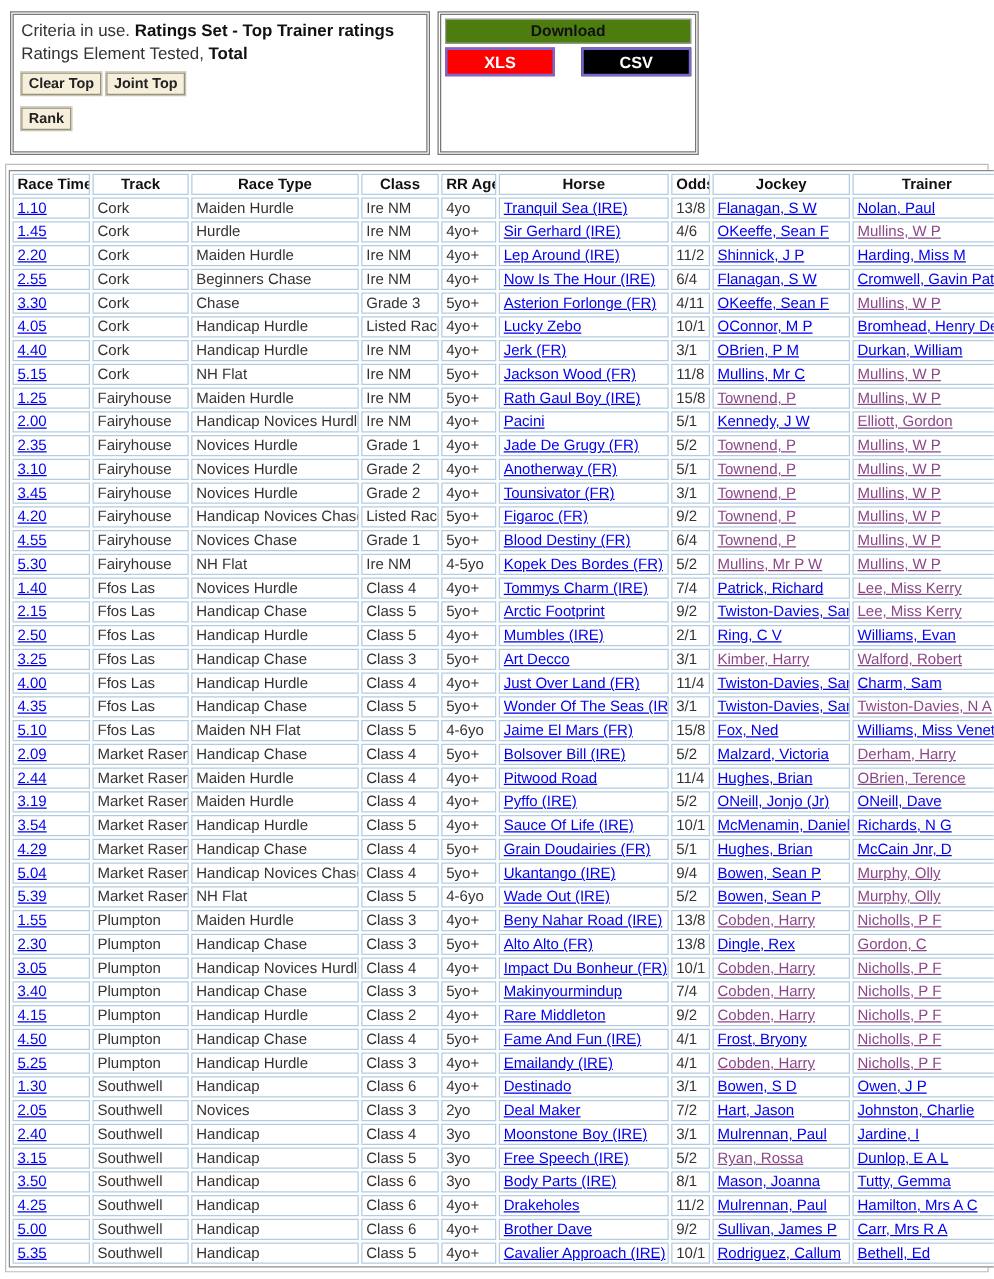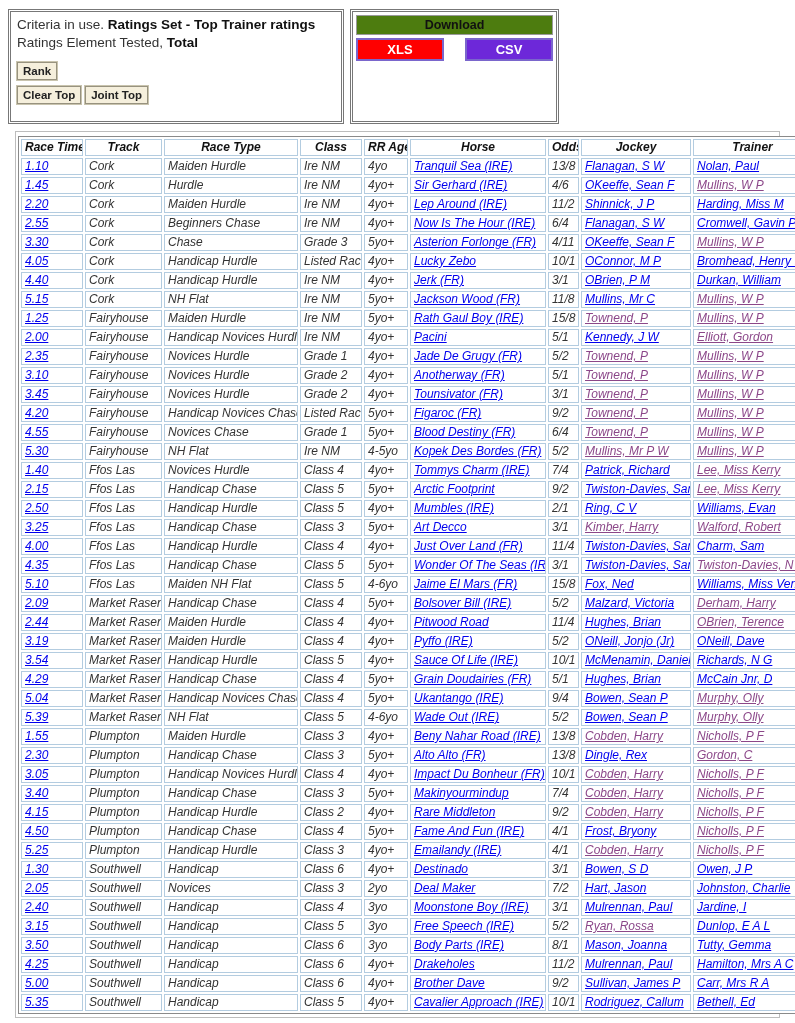--- a/index.html
+++ b/index.html
@@ -49,28 +49,27 @@
     padding:2px 0;color:#111;
   }
   .dl-buttons{display:flex;gap:21px;margin-top:3px;border-radius:11px;}
   .dl{
     flex:1;display:block;text-align:center;
     font-weight:bold;font-size:13px;color:#fff;
     border:2px solid #7a66cc;
     padding:2px 0;text-decoration:none;
   }
   .dl.xls{background:#FF0000;}
-  .dl.csv{background:#6d28d9;}
+  .dl.csv{background:#000000;}
 
   
   .table-panel{
-    margin:0 15px;
+    margin:0 4px;
     border:1px solid #bdbdbd;
     padding:4px 2px 3px 2px;
-    font-style:italic;
   }
   table.ratings{
     width:779px;table-layout:fixed;
     border-collapse:separate;border-spacing:2px;
     border:1px solid #8a8a8a;
     background:#fff;
   }
   .ratings th,.ratings td{
     border:1px solid var(--cellborder);
     font-size:12px;line-height:13px;
@@ -89,25 +88,25 @@
 </style>
 </head>
 <body>
 
 <div class="top">
   <div class="criteria-box">
     <div class="criteria-text">
       <span>Criteria in use. </span><b>Ratings Set - Top Trainer ratings</b><br>
       <span>Ratings Element Tested, </span><b>Total</b>
     </div>
+    <div class="btn-row second">
+      <button class="btn">Clear Top</button><button class="btn">Joint Top</button>
+    </div>
     <div class="btn-row">
       <button class="btn">Rank</button>
-    </div>
-    <div class="btn-row second">
-      <button class="btn">Clear Top</button><button class="btn">Joint Top</button>
     </div>
   </div>
   <div class="download-box">
     <div class="dl-header">Download</div>
     <div class="dl-buttons">
       <a class="dl xls">XLS</a>
       <a class="dl csv">CSV</a>
     </div>
   </div>
 </div>

